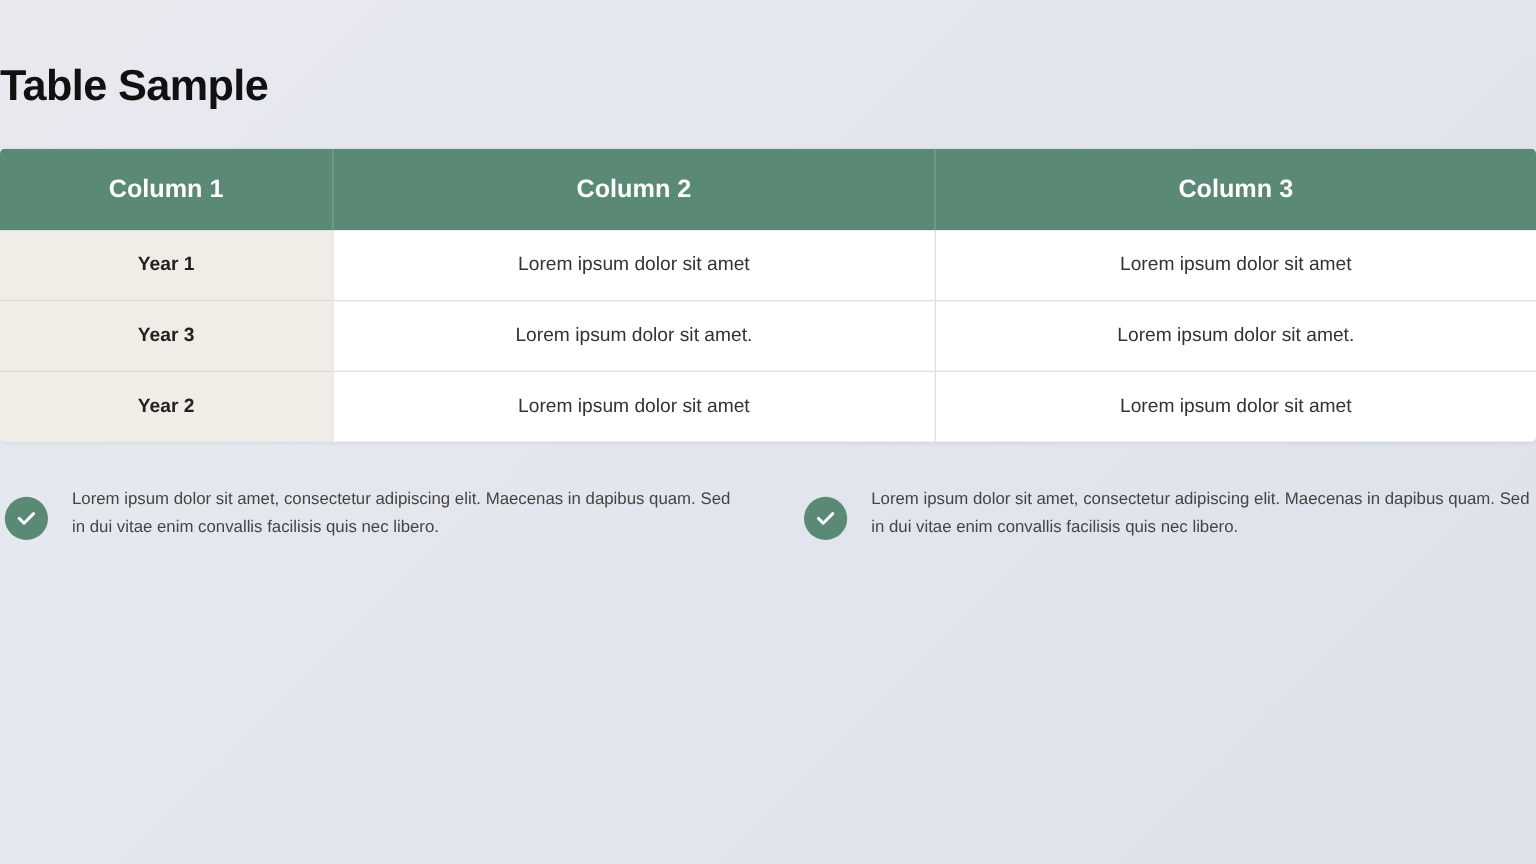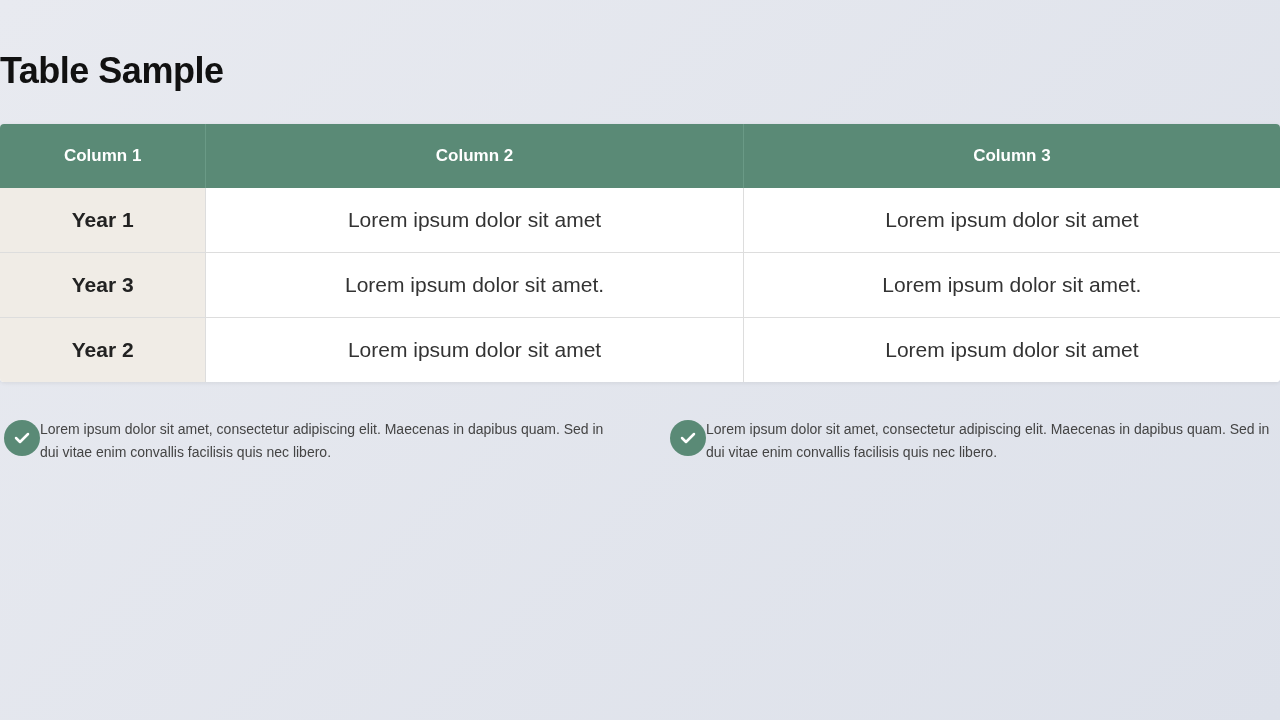--- a/index.html
+++ b/index.html
@@ -38,41 +38,41 @@
     table {
       width: 100%;
       border-collapse: collapse;
       background: #fff;
     }
 
     thead tr th {
       background-color: #5a8a76;
       color: #fff;
       font-weight: 700;
-      font-size: 17px;
+      font-size: 21px;
       padding: 22px 20px;
       text-align: center;
       border-right: 1px solid #6a9a86;
     }
 
     thead tr th:last-child {
       border-right: none;
     }
 
     tbody tr {
       border-top: 1px solid #ddd;
     }
 
     tbody tr:first-child {
       border-top: none;
     }
 
     tbody tr td {
       padding: 20px 24px;
-      font-size: 21px;
+      font-size: 16px;
       color: #333;
       border-right: 1px solid #ddd;
       text-align: center;
       vertical-align: middle;
     }
 
     tbody tr td:last-child {
       border-right: none;
     }
 
@@ -89,22 +89,22 @@
 
     .footnotes {
       display: flex;
       gap: 60px;
       margin-top: 36px;
       padding: 0 4px;
     }
 
     .footnote-item {
       display: flex;
-      align-items: flex-start;
-      gap: 0;
+      align-items: flex-end;
+      gap: 20px;
       flex: 1;
     }
 
     .check-icon {
       width: 36px;
       height: 36px;
       min-width: 36px;
       border-radius: 50%;
       background-color: #5a8a76;
       display: flex;

